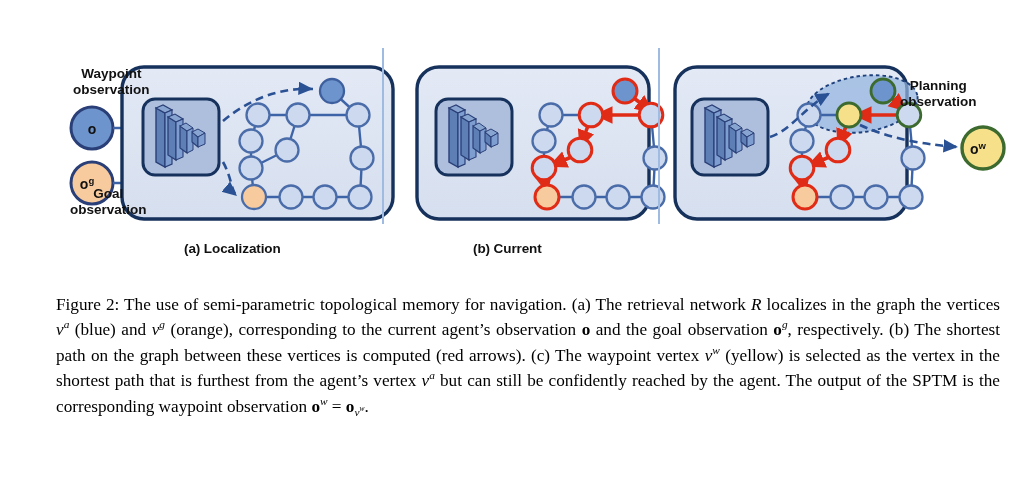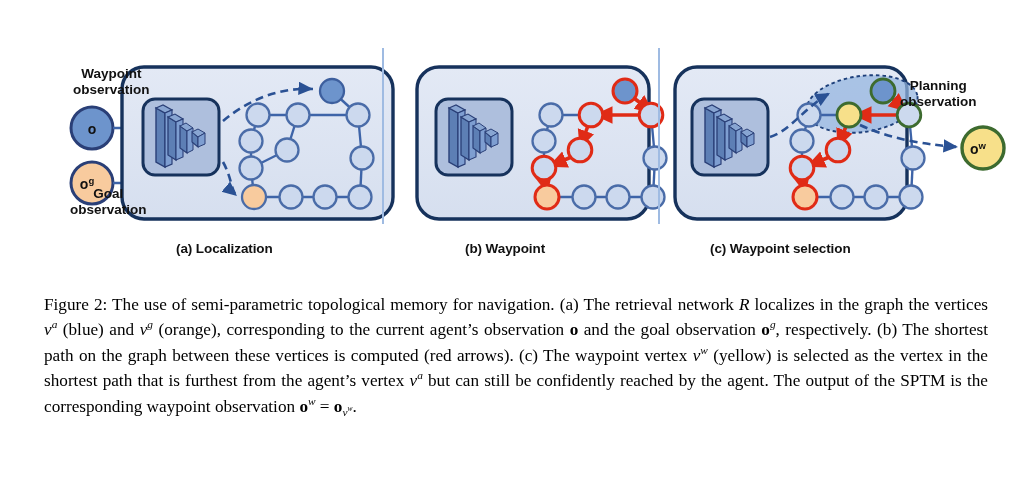--- a/index.html
+++ b/index.html
@@ -6,32 +6,32 @@
   body{width:1024px;height:489px;overflow:hidden;
        font-family:"Liberation Sans",sans-serif;color:#000;}
   #root{position:relative;width:1024px;height:489px;}
 
   .figure-area{position:absolute;left:0;top:0;width:1024px;height:275px;}
   .divider{position:absolute;width:2px;background:#9fbbe2;}
   #div-1{left:382px;top:48px;height:176px;}
   #div-2{left:658px;top:48px;height:176px;}
 
   .panel-label{position:absolute;font-size:13.5px;font-weight:600;
-               letter-spacing:-0.1px;color:#111;white-space:nowrap;}
+               letter-spacing:-0.1px;color:#111;white-space:nowrap;margin-left:8px;}
   #lab-a{left:176px;top:241px;}
   #lab-b{left:465px;top:241px;}
   #lab-c{left:710px;top:241px;}
 
   .sidelabel{position:absolute;font-size:13.5px;font-weight:600;
              color:#111;text-align:center;line-height:16px;white-space:nowrap;}
   #lbl-current{left:73px;top:66px;}
   #lbl-goal{left:70px;top:186px;}
   #lbl-waypoint{left:900px;top:78px;}
 
-  .caption{position:absolute;left:44px;top:292px;width:944px;
+  .caption{position:absolute;left:56px;top:292px;width:944px;
            font-family:"Liberation Serif",serif;font-size:17.2px;
            line-height:25.4px;color:#000;text-align:justify;
            text-justify:inter-word;}
   .caption i{font-family:"Liberation Serif",serif;font-style:italic;}
   .mb{font-weight:bold;}
   sup{font-size:0.66em;vertical-align:super;line-height:0;}
   sub{font-size:0.66em;vertical-align:sub;line-height:0;}
   .nowrapx{white-space:nowrap;}
 </style>
 </head>
@@ -272,19 +272,18 @@
     <div class="sidelabel" id="lbl-goal">
       <div>Goal</div>
       <div>observation</div>
     </div>
     <div class="sidelabel" id="lbl-waypoint">
       <div>Planning</div>
       <div>observation</div>
     </div>
 
     <div class="panel-label" id="lab-a">(a) Localization</div>
-    <div class="panel-label" id="lab-b">(b) Waypoint</div>
-    <div class="panel-label" id="lab-c">(c) Waypoint selection</div>
+    <div class="panel-label" id="lab-b">(b) Current</div>
   </div>
 
   <div class="caption"><span>Figure 2:</span><span>  The use of semi-parametric topological memory for navigation. (a) The retrieval network </span><i>R</i><span> localizes in the graph the vertices </span><span class="nowrapx"><i>v</i><sup><i>a</i></sup></span><span> (blue) and </span><span class="nowrapx"><i>v</i><sup><i>g</i></sup></span><span> (orange), corresponding to the current agent’s observation </span><span class="mb">o</span><span> and the goal observation </span><span class="nowrapx"><span class="mb">o</span><sup><i>g</i></sup></span><span>, respectively. (b) The shortest path on the graph between these vertices is computed (red arrows). (c) The waypoint vertex </span><span class="nowrapx"><i>v</i><sup><i>w</i></sup></span><span> (yellow) is selected as the vertex in the shortest path that is furthest from the agent’s vertex </span><span class="nowrapx"><i>v</i><sup><i>a</i></sup></span><span> but can still be confidently reached by the agent. The output of the SPTM is the corresponding waypoint observation </span><span class="nowrapx"><span class="mb">o</span><sup><i>w</i></sup><span> = </span><span class="mb">o</span><sub><i>v</i><sup><i>w</i></sup></sub><span>.</span></span></div>
 
 </div>
 
 </body></html>

